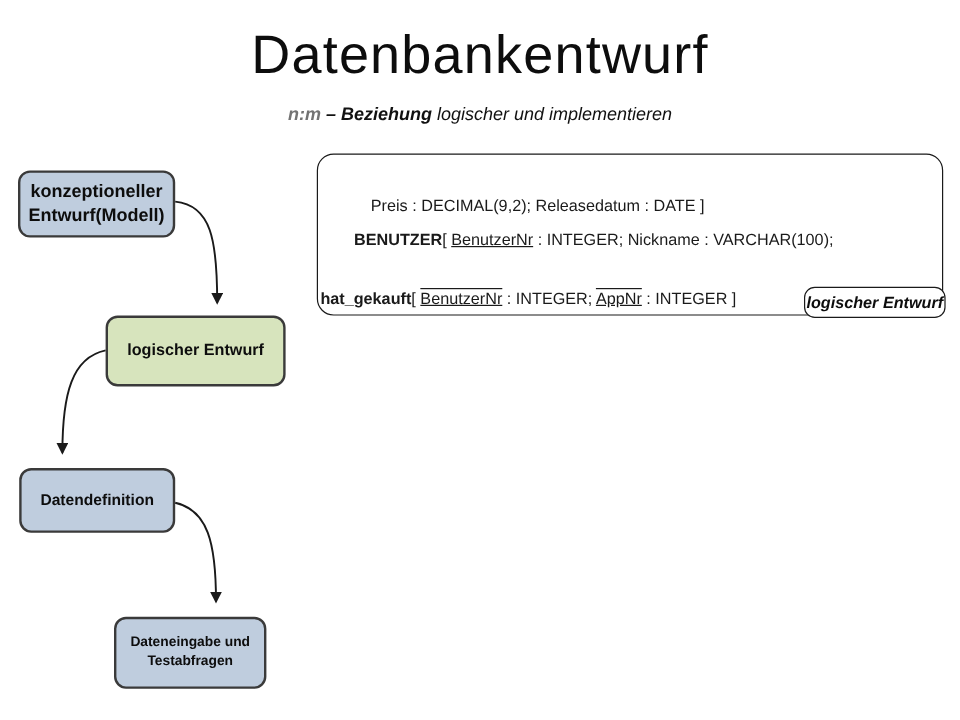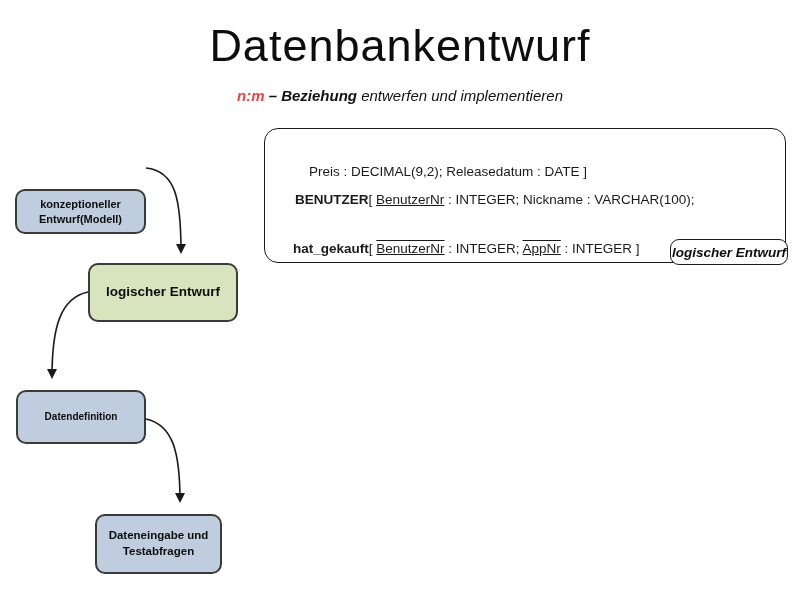--- a/index.html
+++ b/index.html
@@ -11,73 +11,73 @@
 
   
   .title{
     position:absolute;top:20px;left:0;width:800px;text-align:center;
     font-size:45px;font-weight:400;color:#0d0d0d;letter-spacing:1px;margin:0;
   }
   .subtitle{
     position:absolute;top:87px;left:0;width:800px;text-align:center;
     font-size:15px;color:#111;font-style:italic;
   }
-  .subtitle .term{color:#ef4444;font-weight:bold;}
+  .subtitle .term{color:#737373;font-weight:bold;}
   .subtitle .boldpart{font-weight:bold;}
 
   
   .fbox{
     position:absolute;border:2px solid #3a3a3a;border-radius:10px;
     display:flex;flex-direction:column;align-items:center;justify-content:center;
     font-weight:bold;color:#0d0d0d;text-align:center;line-height:1.35;
     box-sizing:border-box;
   }
   .fbox.blue{background:#bfcdde;}
   .fbox.green{background:#d7e4bd;}
-  #box-konzeptioneller{left:15px;top:142px;width:131px;height:45px;font-size:11px;margin-top:47px;}
+  #box-konzeptioneller{left:15px;top:142px;width:131px;height:56px;font-size:15px;}
   #box-logischer{left:88px;top:263px;width:150px;height:59px;font-size:13.5px;}
-  #box-datendefinition{left:16px;top:390px;width:130px;height:54px;font-size:10px;text-align:center;}
+  #box-datendefinition{left:16px;top:390px;width:130px;height:54px;font-size:13px;text-align:center;}
   #box-dateneingabe{left:95px;top:514px;width:127px;height:60px;font-size:11.5px;}
 
   .arrows{position:absolute;left:0;top:0;width:800px;height:600px;pointer-events:none;}
 
   
   .schema{
     position:absolute;left:264px;top:128px;width:522px;height:135px;
     border:1.5px solid #1a1a1a;border-radius:14px;background:#ffffff;
     box-sizing:border-box;
   }
   .schema .line{
     position:absolute;font-size:13.5px;color:#1a1a1a;white-space:nowrap;
   }
   .schema .rel{font-weight:bold;}
   .pk{text-decoration:underline;}
   .pkfk{text-decoration-line:underline overline;}
   #sl1{left:10px;top:9px;}
   #sl2{left:44px;top:35px;}
   #sl3{left:10px;top:63px;margin-left:20px;}
   #sl4{left:124px;top:85px;}
-  #sl5{left:28px;top:112px;}
+  #sl5{left:2px;top:112px;}
 
   .schema-tag{
     position:absolute;left:670px;top:239px;width:118px;height:26px;
     border:1.6px solid #1a1a1a;border-radius:9px;background:#ffffff;
     display:flex;align-items:center;justify-content:center;
     font-size:13.5px;font-weight:bold;font-style:italic;color:#0d0d0d;
     box-sizing:border-box;z-index:2;
   }
 </style>
 </head>
 <body>
 
 <div class="slide">
 
   <h1 class="title">Datenbankentwurf</h1>
 
-  <div class="subtitle"><span class="term">n:m</span><span class="boldpart"> – Beziehung </span><span>entwerfen und implementieren</span></div>
+  <div class="subtitle"><span class="term">n:m</span><span class="boldpart"> – Beziehung </span><span>logischer und implementieren</span></div>
 
   <svg class="arrows" viewBox="0 0 800 600" xmlns="http://www.w3.org/2000/svg">
     <defs>
       <marker id="ah" markerWidth="12" markerHeight="12" refX="8" refY="5" orient="auto" markerUnits="userSpaceOnUse">
         <path d="M0,0 L10,5 L0,10 z" fill="#1a1a1a"></path>
       </marker>
     </defs>
     <path d="M146,168 C176,171 181,200 181,252" fill="none" stroke="#1a1a1a" stroke-width="1.6" marker-end="url(#ah)"></path>
     <path d="M88,292 C60,298 52,328 52,377" fill="none" stroke="#1a1a1a" stroke-width="1.6" marker-end="url(#ah)"></path>
     <path d="M146,419 C173,425 180,452 180,501" fill="none" stroke="#1a1a1a" stroke-width="1.6" marker-end="url(#ah)"></path>

